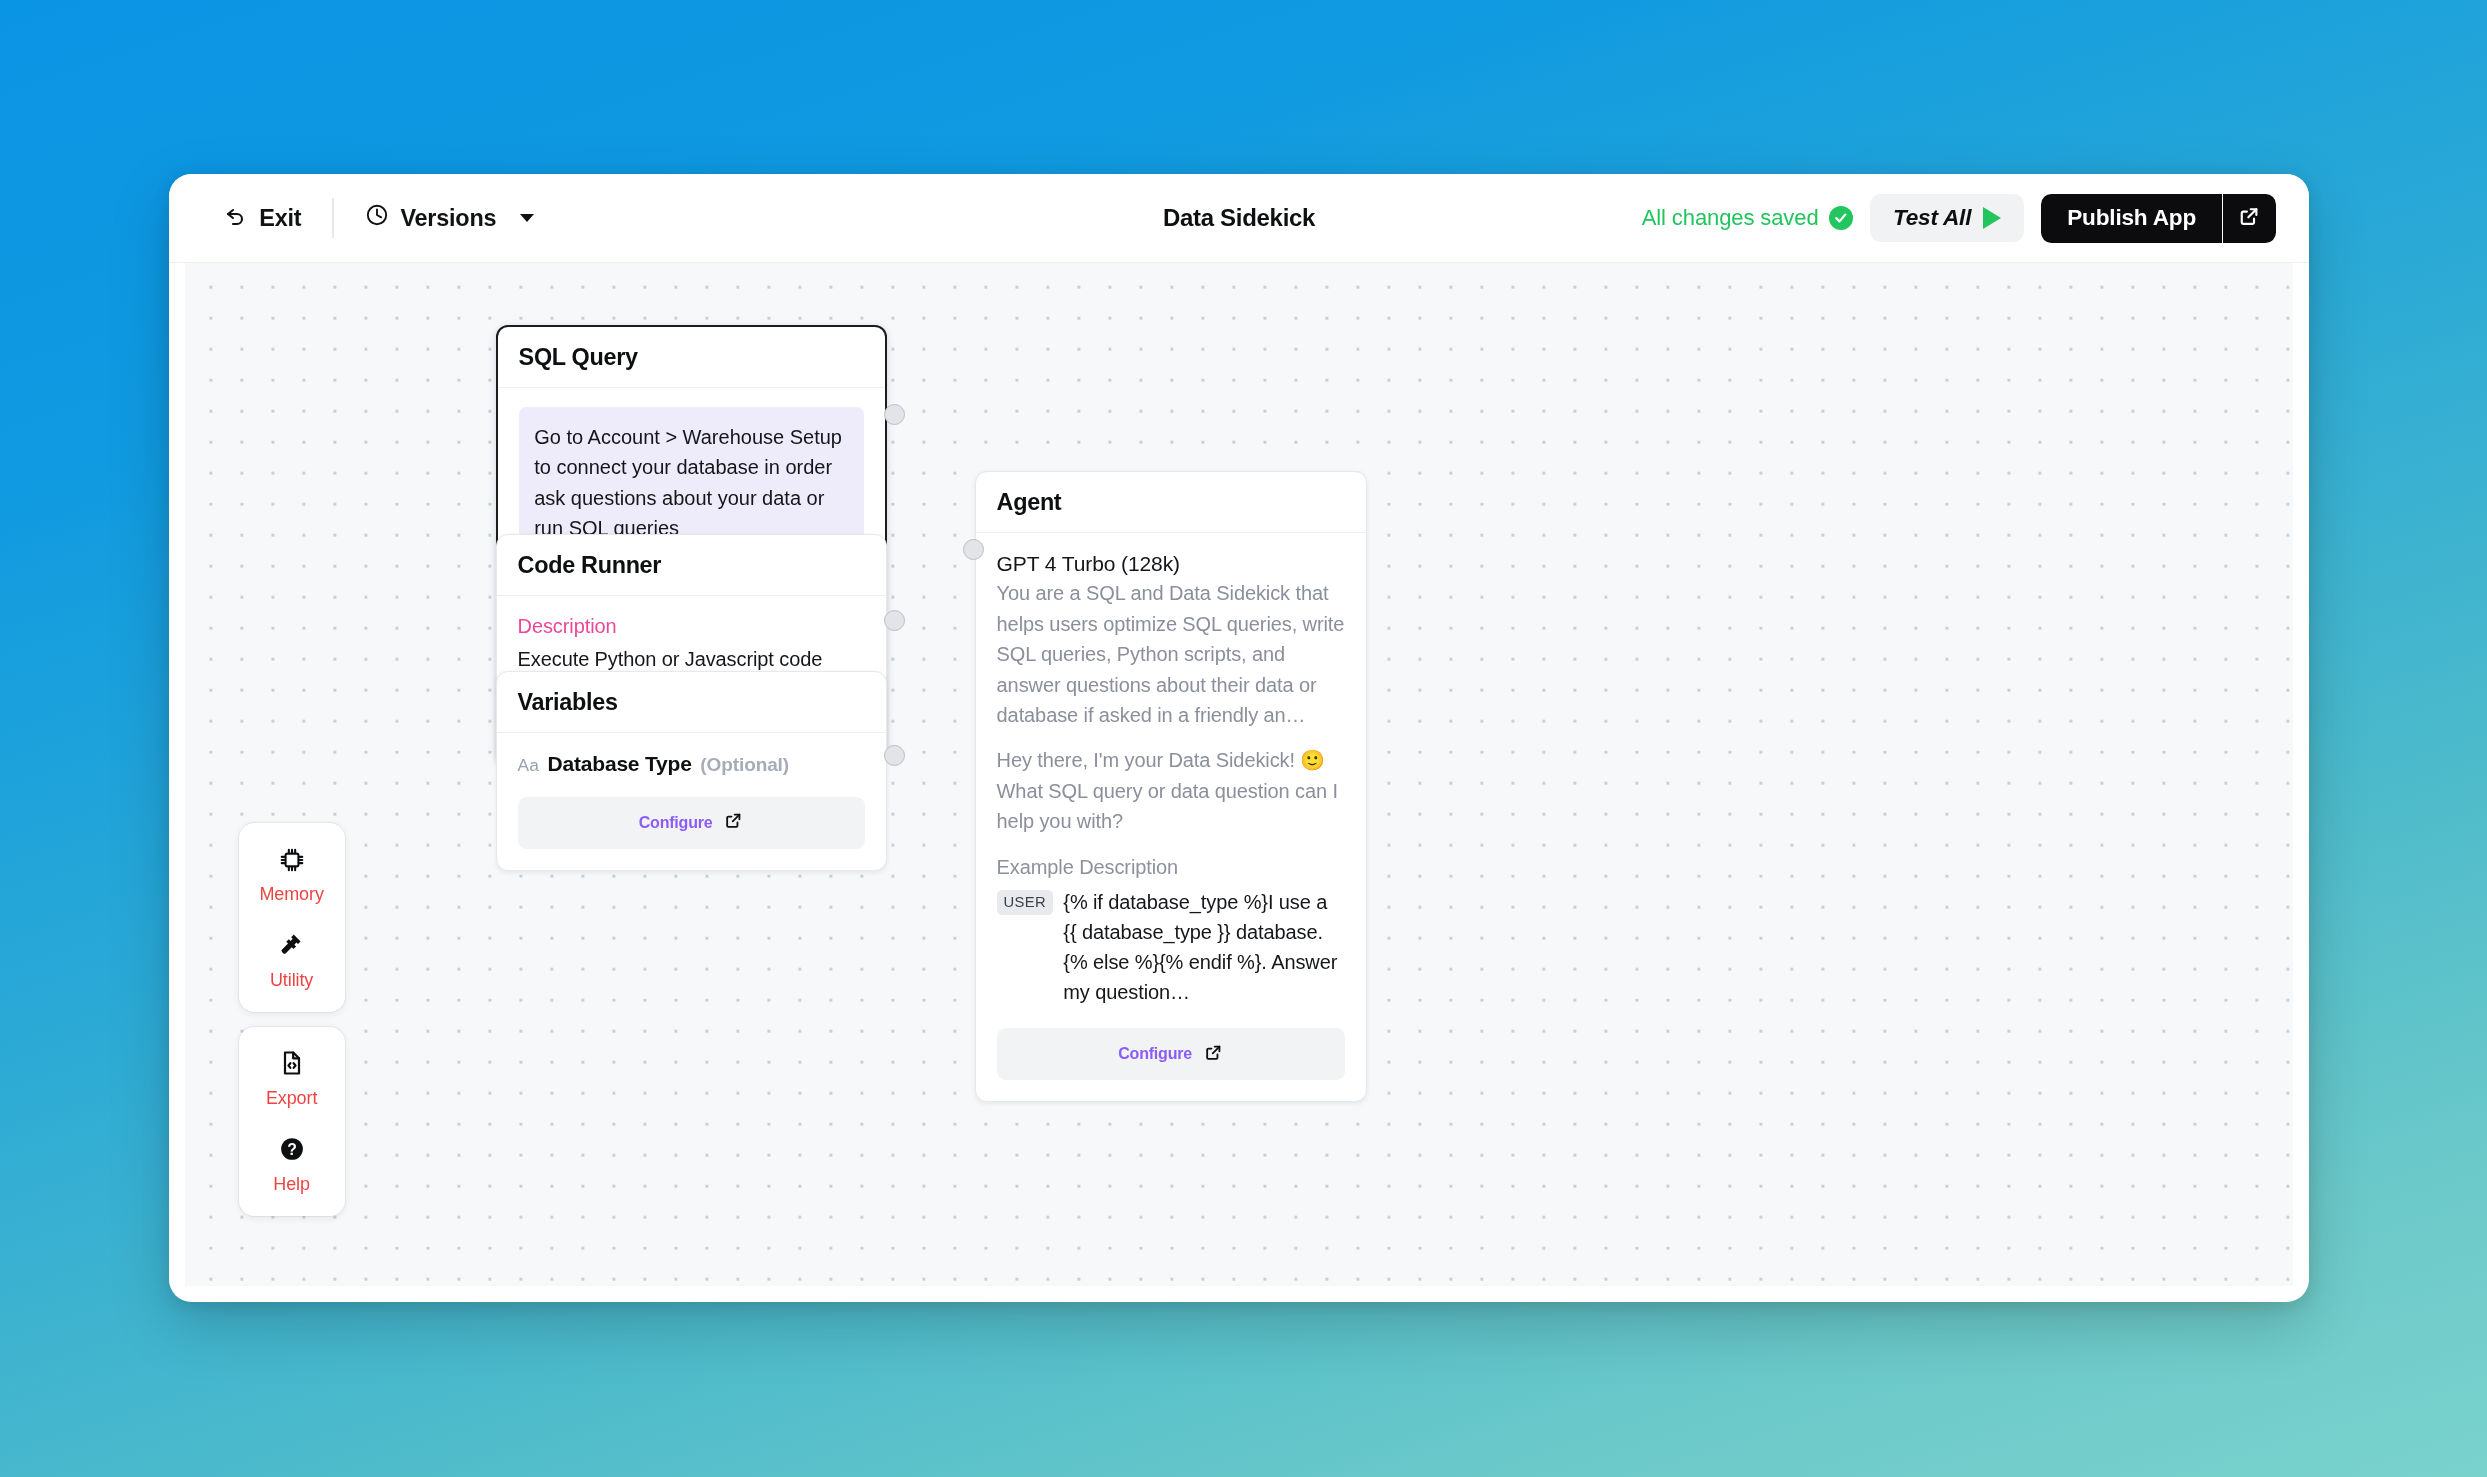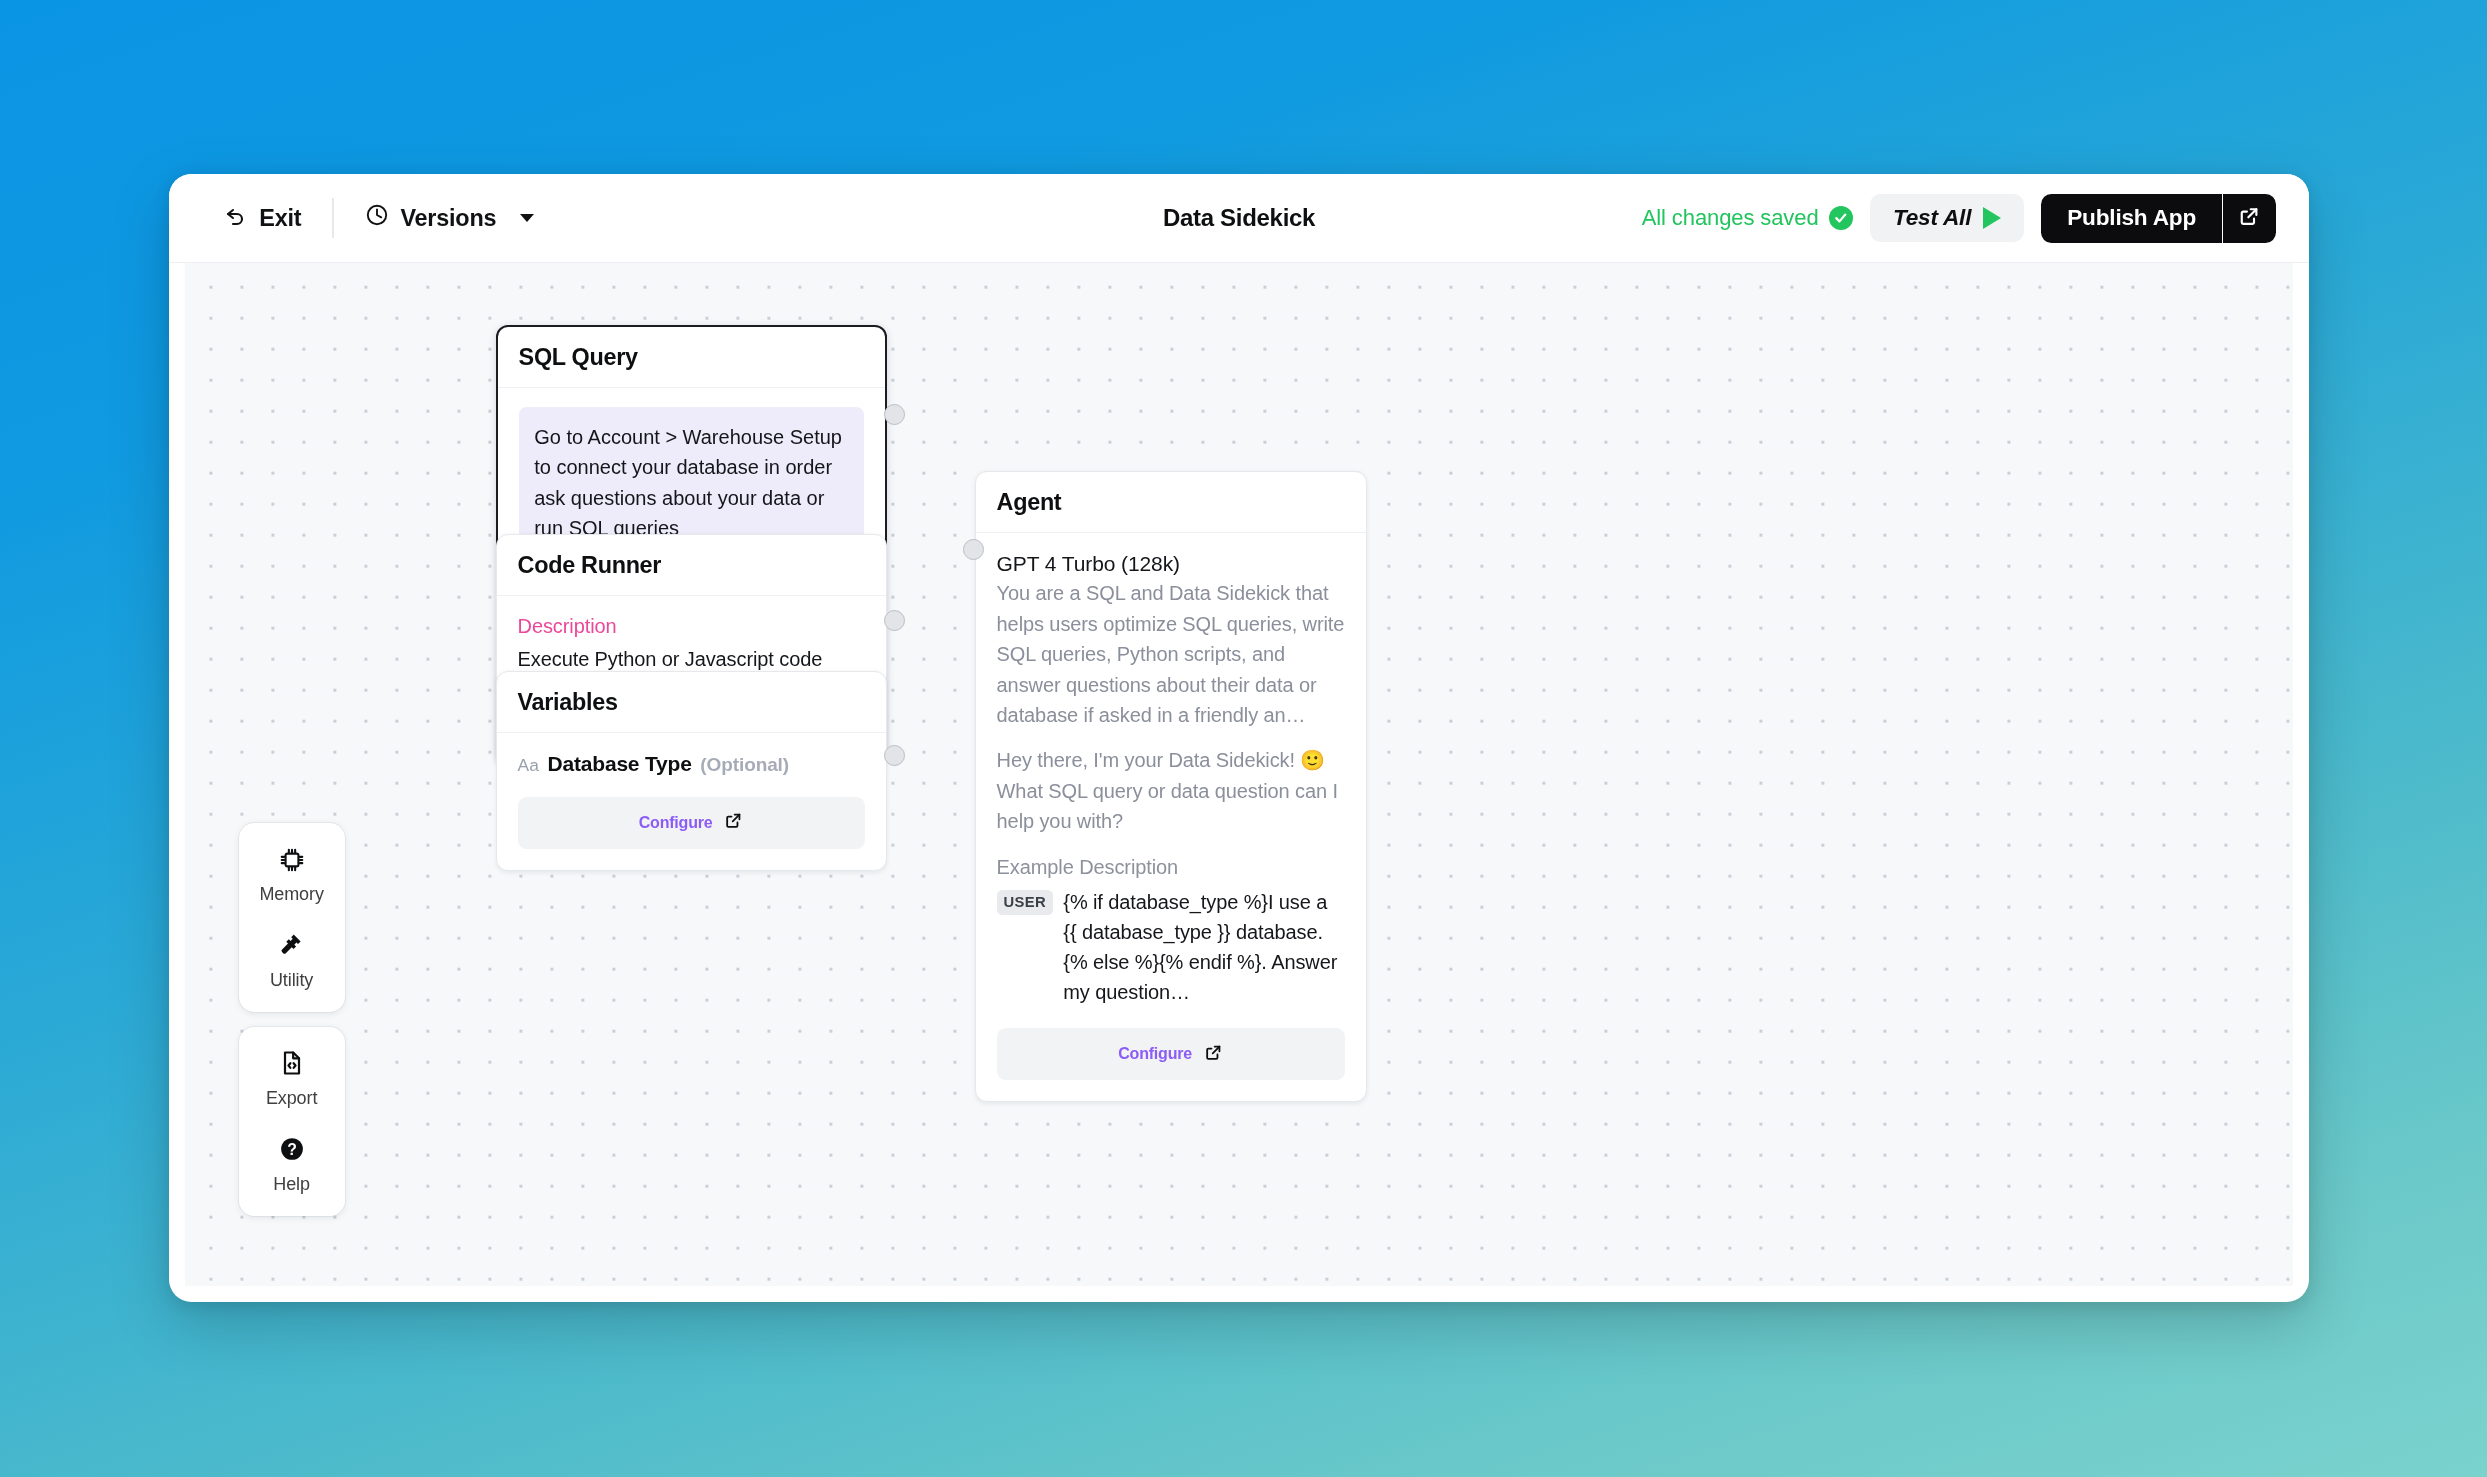--- a/index.html
+++ b/index.html
@@ -217,21 +217,21 @@
   .rail-item {
     display: flex;
     flex-direction: column;
     align-items: center;
     gap: 7.8px;
     cursor: pointer;
     padding: 3.5px 0;
   }
   .rail-label {
     font-size: 18px;
-    color: #404040;
+    color: #ef4444;
     font-weight: 400;
     letter-spacing: -0.1px;
   }
 
   
   .node {
     position: absolute;
     background: #ffffff;
     border-radius: 12px;
     border: 1.7px solid #e6e8ec;
@@ -316,21 +316,21 @@
   }
   .example-row {
     display: flex;
     gap: 10.4px;
     align-items: flex-start;
   }
   .role-badge {
     background: #e9eaee;
     color: #3b4048;
     font-size: 14.8px;
-    font-weight: 700;
+    font-weight: 400;
     border-radius: 5.2px;
     padding: 4.3px 7px;
     letter-spacing: 0.3px;
     flex: 0 0 auto;
     margin-top: 2.6px;
   }
   .example-text {
     font-size: 20px;
     color: #15171b;
     line-height: 1.5;

